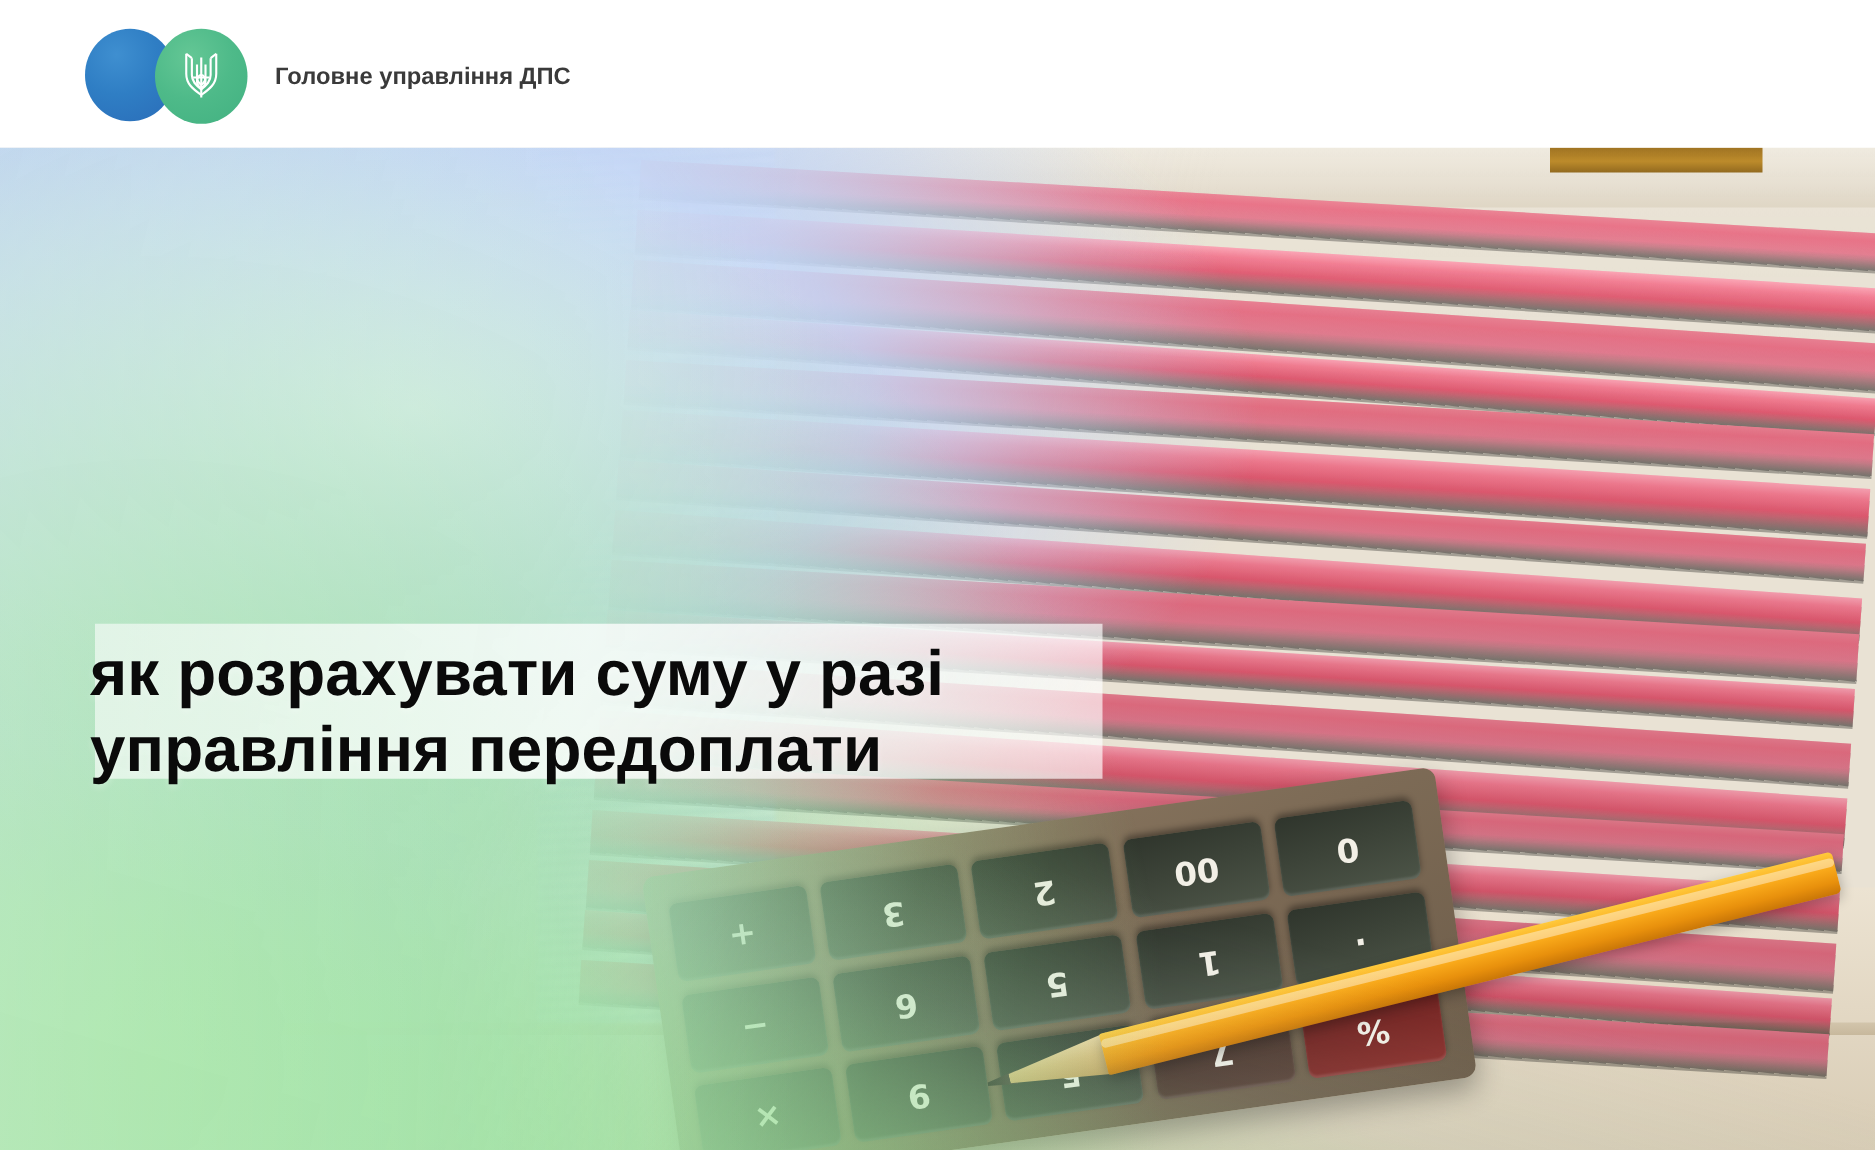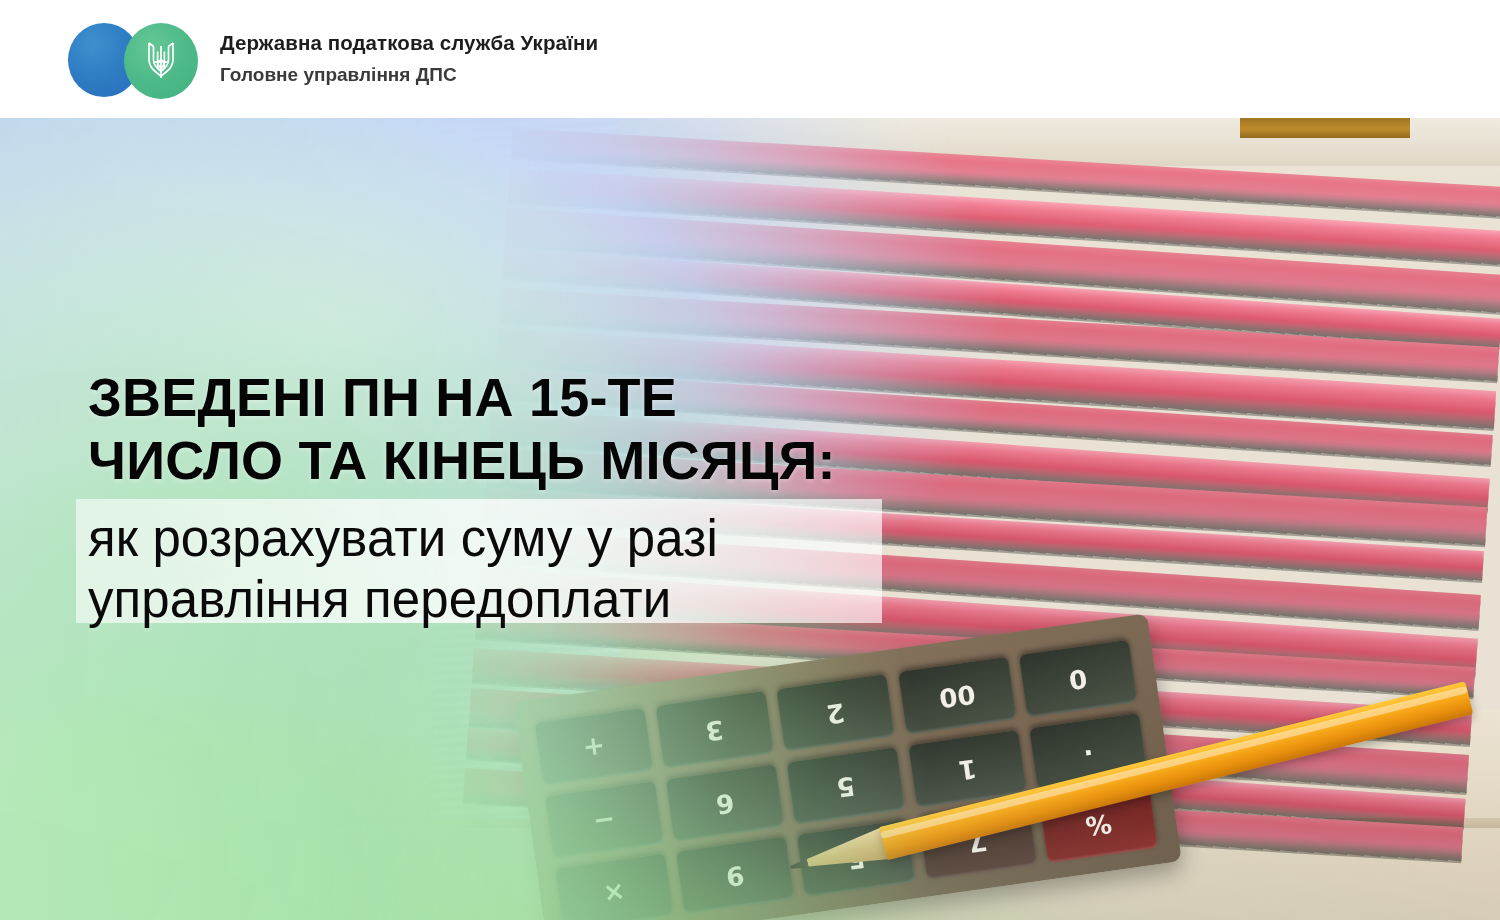--- a/index.html
+++ b/index.html
@@ -199,22 +199,22 @@
 
   .title{
     position:absolute; left:88px; top:248px; width:980px;
     font-size:54px; font-weight:bold; line-height:1.16;
     letter-spacing:.2px; color:#050505; text-transform:uppercase;
     text-shadow:0 2px 5px rgba(255,255,255,.35);
   }
   .title .t-line{ display:block; white-space:nowrap; }
 
   .subtitle{
-    position:absolute; left:88px; top:390px; width:980px;
-    font-size:51px; font-weight:normal; line-height:1.20;
+    position:absolute; left:72px; top:390px; width:980px;
+    font-size:51px; font-weight:bold; line-height:1.20;
     letter-spacing:.1px; color:#0a0a0a;
     text-shadow:0 2px 6px rgba(255,255,255,.30);
   }
   .subtitle .s-line{ display:block; white-space:nowrap; }
 </style>
 </head>
 <body>
 
 <div class="banner">
 
@@ -231,21 +231,20 @@
             <path d="M13.6 11.5 L13.6 22 C13.6 25 15.2 26.5 17 28 C18.8 26.5 20.4 25 20.4 22 L20.4 11.5"></path>
             <path d="M5 3 L9.5 6.5 M29 3 L24.5 6.5"></path>
             <path d="M10.5 22 L23.5 22"></path>
             <ellipse cx="17" cy="25" rx="3.4" ry="5"></ellipse>
           </g>
         </svg>
       </div>
     </div>
 
     <div class="logo-text">
-      <div class="org-line1">Державна податкова служба України</div>
       <div class="org-line2">Головне управління ДПС</div>
     </div>
 
   </div>
 
   <div class="stage">
 
     <div class="photo">
       <div class="wall"></div>
       <div class="wall-frame"></div>
@@ -338,24 +337,20 @@
     </div>
 
     <div class="wash"></div>
     <div class="wash2"></div>
     <div class="wash3"></div>
 
     <div class="copy">
 
       <div class="subtitle-plate"></div>
 
-      <div class="title">
-        <span class="t-line">ЗВЕДЕНІ ПН НА 15-ТЕ</span>
-        <span class="t-line">ЧИСЛО ТА КІНЕЦЬ МІСЯЦЯ:</span>
-      </div>
 
       <div class="subtitle">
         <span class="s-line">як розрахувати суму у разі</span>
         <span class="s-line">управління передоплати</span>
       </div>
 
     </div>
 
   </div>
 

